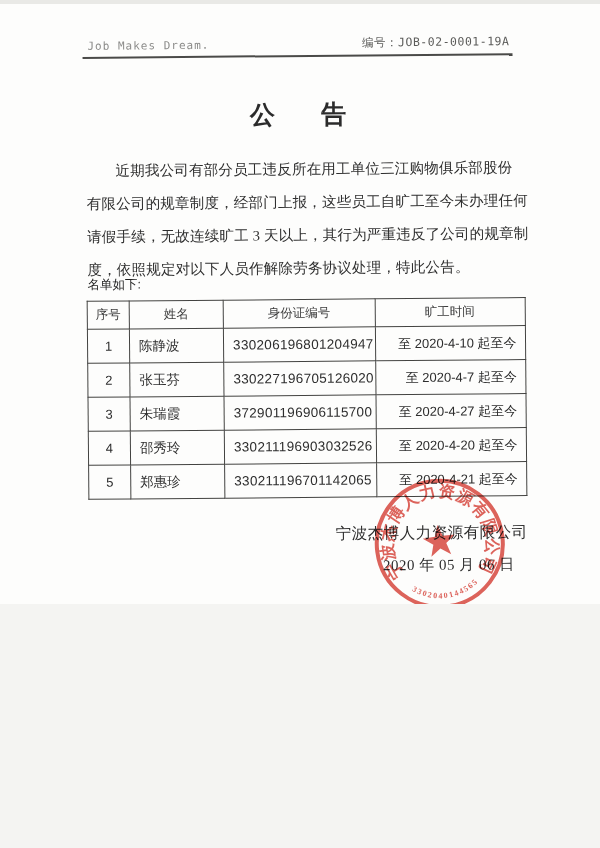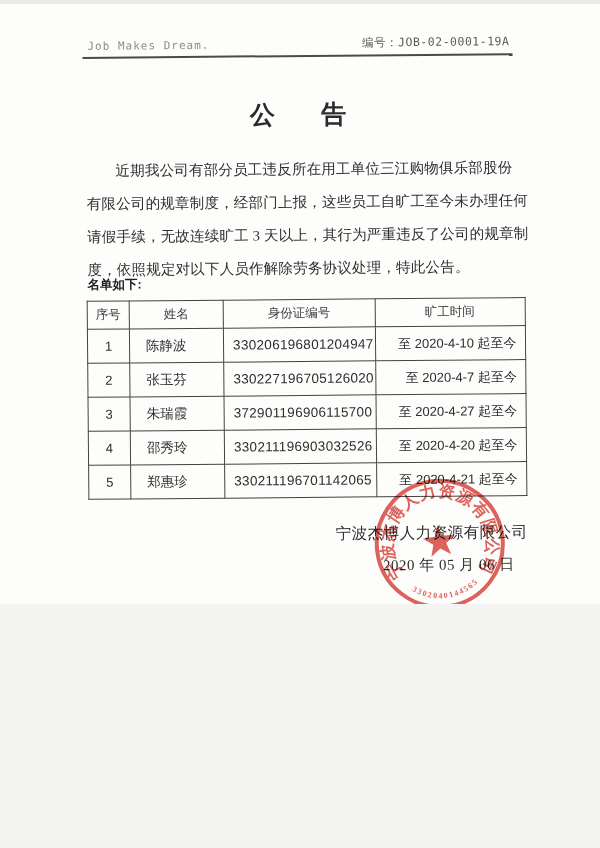--- a/index.html
+++ b/index.html
@@ -51,21 +51,21 @@
     font-size: 14.5px; color: #2e2e2e;
   }
   .para-line {
     height: 33px; line-height: 33px; white-space: nowrap;
     letter-spacing: 0.2px;
   }
   .para-line.first { text-indent: 2em; }
   .list-label {
     position: absolute; top: 275px; left: 88px;
     font-family: "Liberation Sans", sans-serif;
-    font-size: 12.5px; font-weight: bold; color: #1f1f1f;
+    font-size: 12.5px; font-weight: normal; color: #1f1f1f;
   }
   table.roster {
     position: absolute; top: 299px; left: 87px;
     border-collapse: collapse;
     table-layout: fixed;
   }
   table.roster th, table.roster td {
     border: 1.5px solid #434341;
     overflow: hidden;
   }
@@ -74,21 +74,21 @@
     font-weight: normal; font-size: 12.5px; color: #3a3a3a;
     text-align: center;
     font-family: "Liberation Serif", serif;
   }
   table.roster td {
     height: 31px;
     font-family: "Liberation Sans", sans-serif;
     font-size: 13.5px; color: #2d2d2d;
   }
   table.roster td.c0 { text-align: center; font-size: 13px; }
-  table.roster td.c1 { padding-left: 16px; }
+  table.roster td.c1 { padding-left: 9px; }
   table.roster td.c2 { padding-left: 9px; letter-spacing: 0.3px; }
   table.roster td.c3 { text-align: right; padding-right: 8px; font-size: 13px; }
   .col-no  { width: 42px; }
   .col-name{ width: 94px; }
   .col-id  { width: 134px; }
   .col-time{ width: 150px; }
   .sig-company {
     position: absolute; top: 524px; left: 334px;
     font-size: 15.5px; color: #2e2e2e; letter-spacing: 0.5px;
   }

